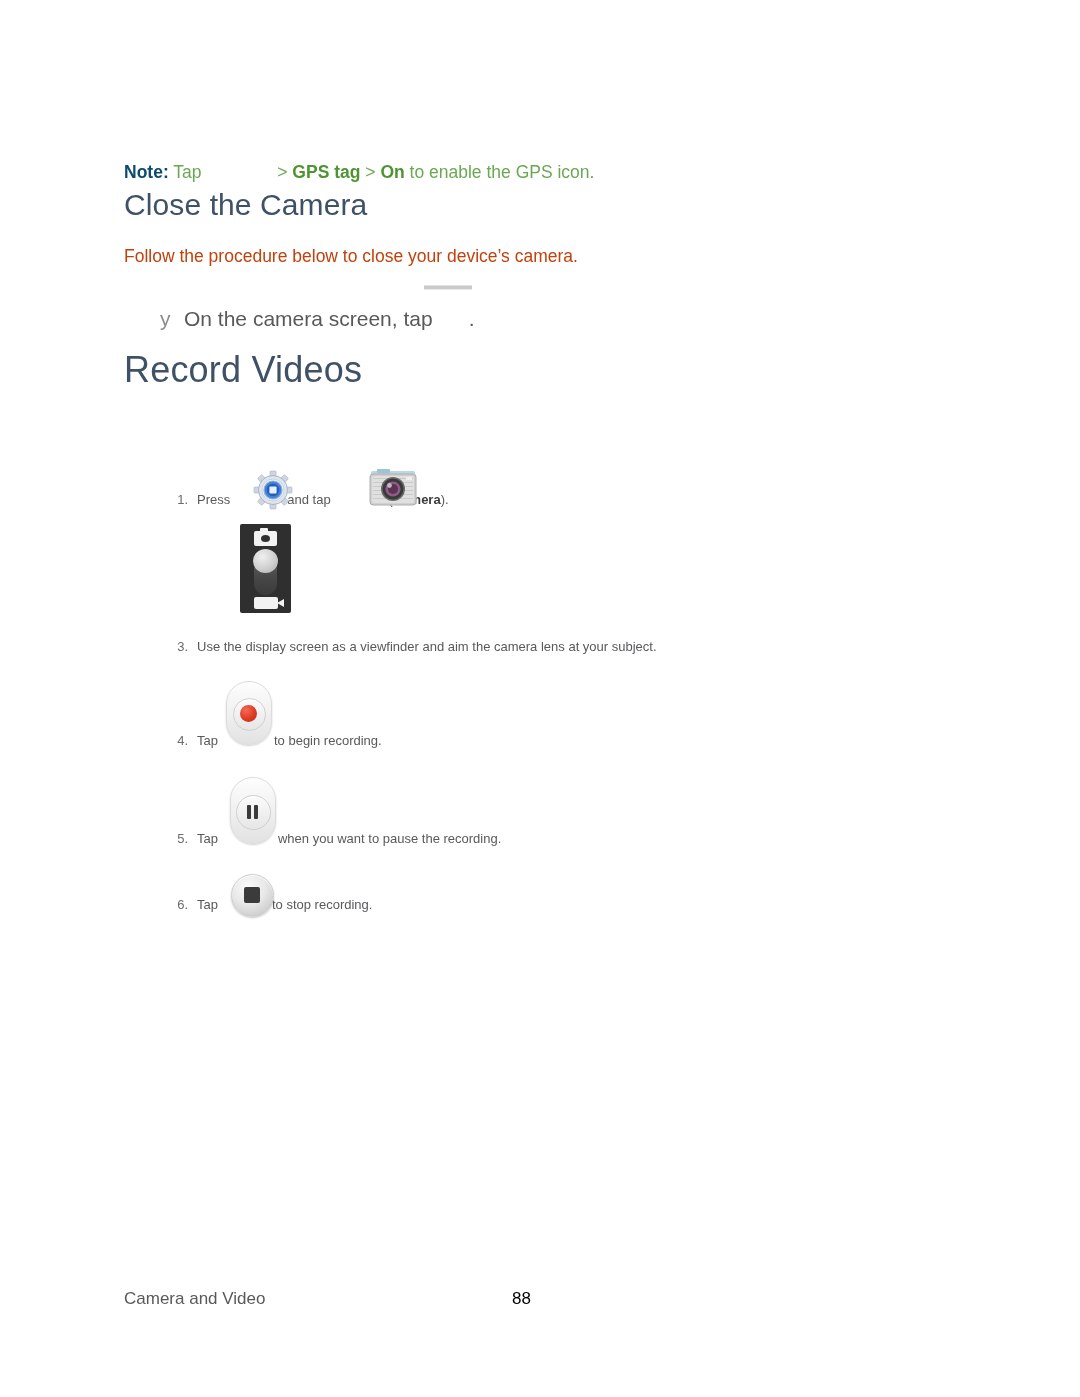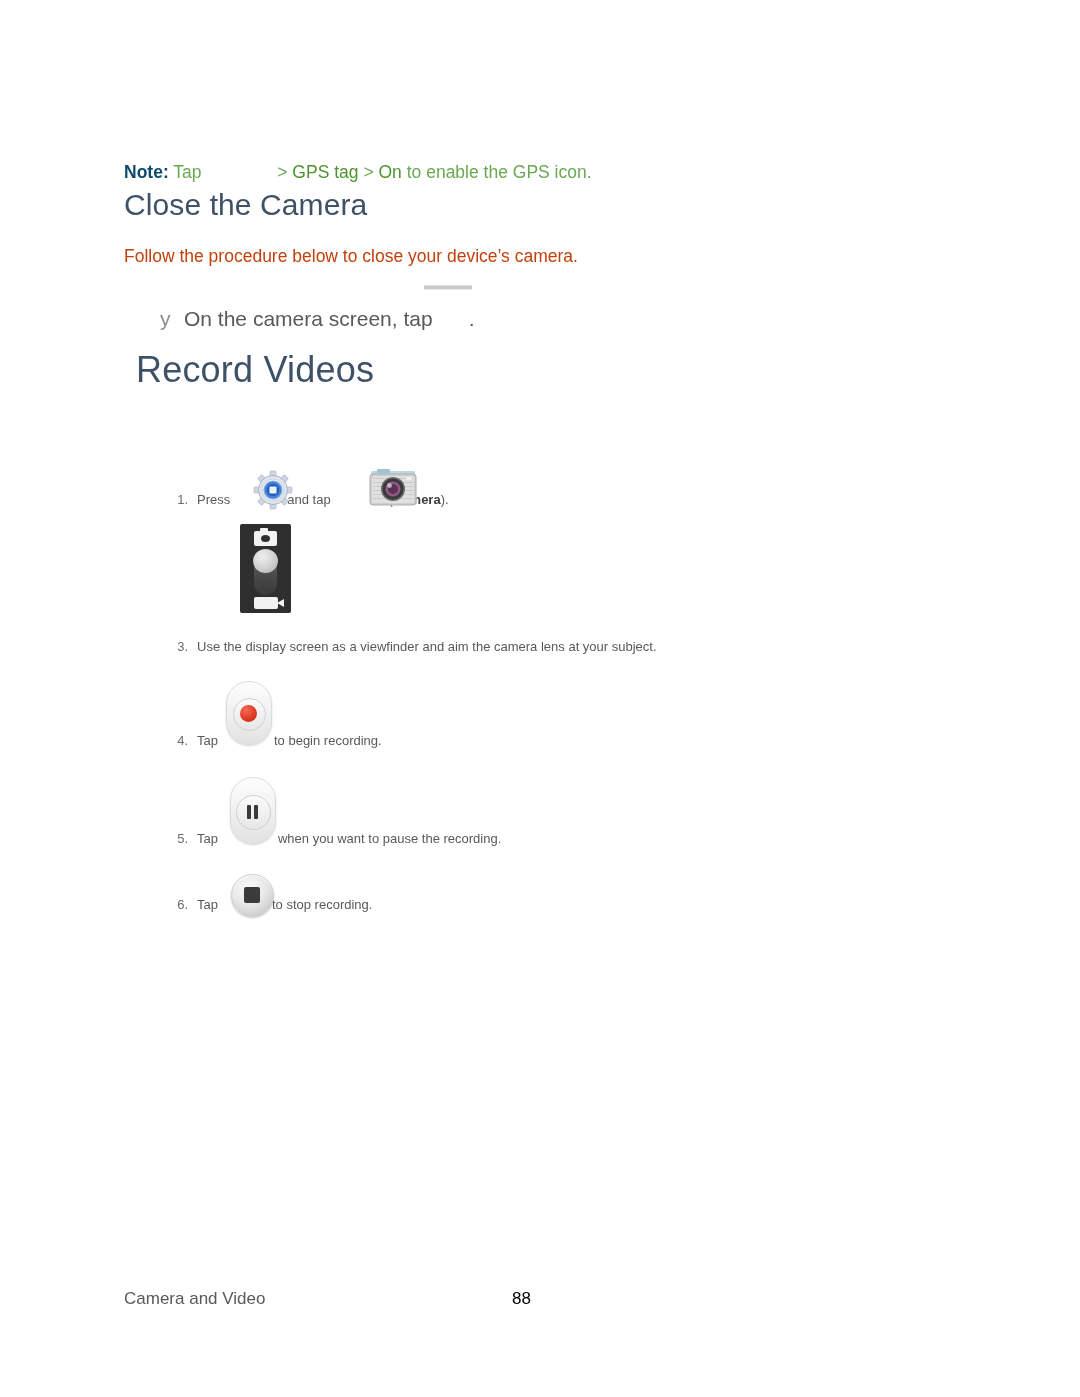--- a/index.html
+++ b/index.html
@@ -36,21 +36,21 @@
   }
   .note-label {
     font-weight: bold;
     color: #0c4a6e;
   }
   .note-plain {
     color: #6aa852;
     font-weight: normal;
   }
   .note-bold {
-    font-weight: normal;
+    font-weight: bold;
     color: #4e9430;
   }
   .note-gap {
     display: inline-block;
     width: 66px;
   }
   .note-sep {
     color: #6aa852;
   }
 
@@ -70,21 +70,20 @@
   }
   .h1 {
     position: absolute;
     left: 124px;
     top: 348px;
     font-size: 36px;
     line-height: 44px;
     font-weight: normal;
     color: #3f5167;
     letter-spacing: 0.2px;
-    margin-left: 12px;
   }
 
   
   .body-text {
     position: absolute;
     font-size: 17.5px;
     line-height: 26px;
     color: #c2410c;
   }
   .p-close-intro {

